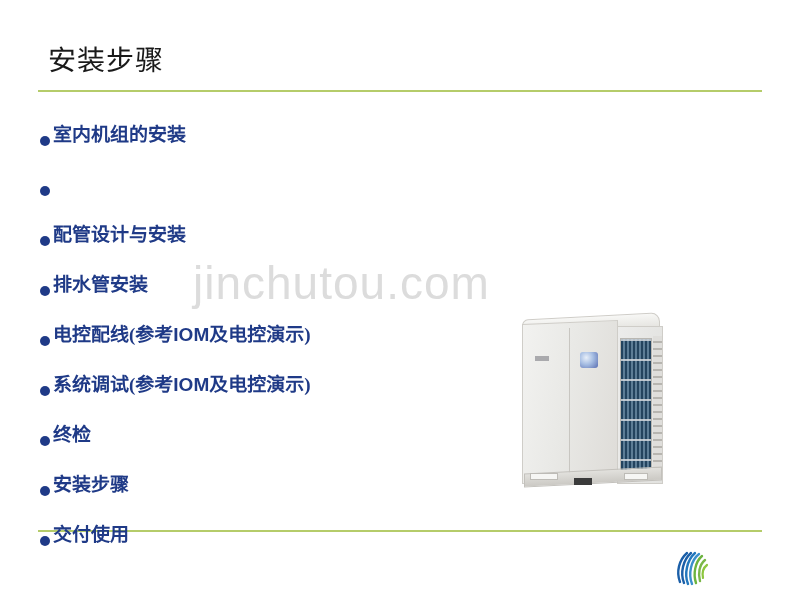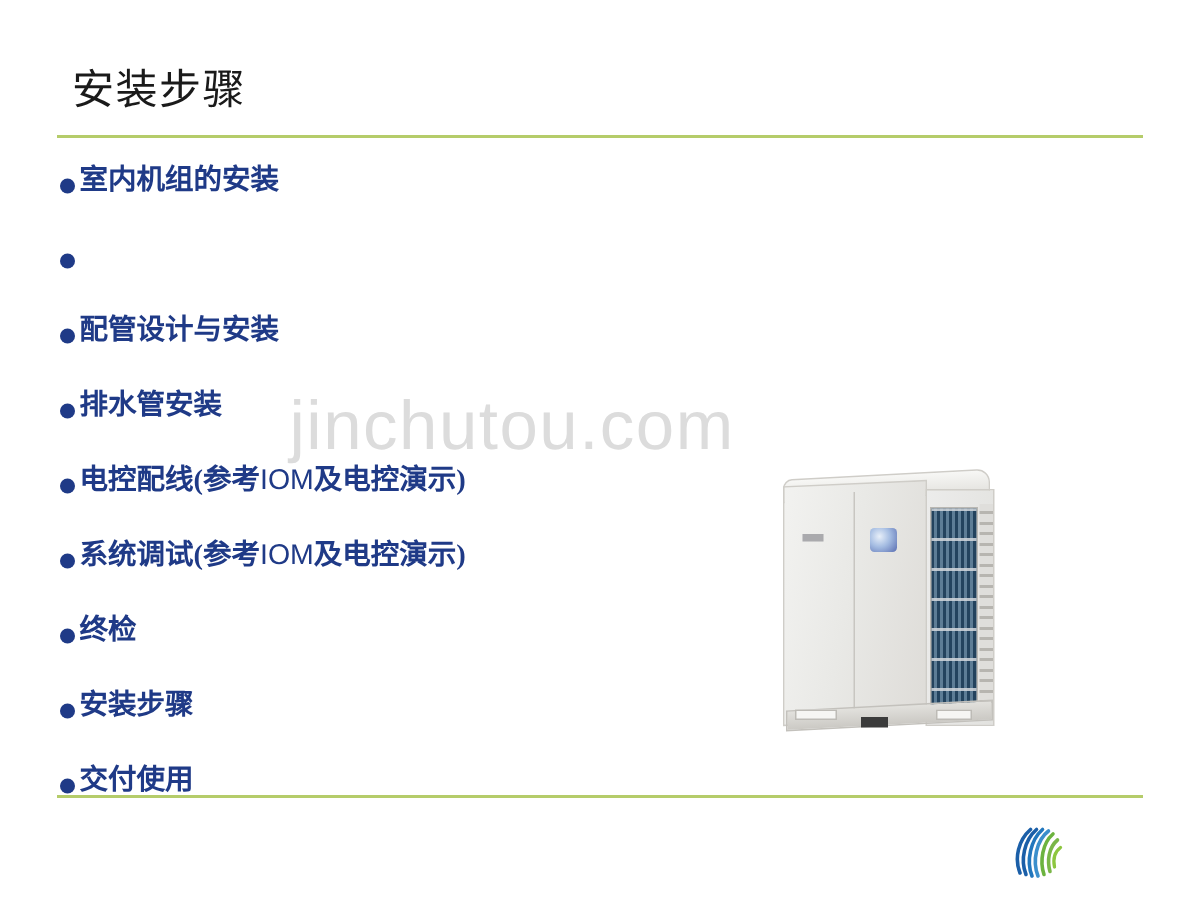--- a/index.html
+++ b/index.html
@@ -58,21 +58,21 @@
     left: 40px;
     top: 96px;
     width: 470px;
     margin: 0;
     padding: 0;
     list-style: none;
     z-index: 5;
   }
   .bullet-item {
     display: flex;
-    align-items: center;
+    align-items: flex-end;
     height: 50px;
     color: #1f3a87;
     font-family: "Liberation Serif", "DejaVu Serif", serif;
     font-size: 19px;
     font-weight: 700;
     line-height: 22px;
     white-space: nowrap;
   }
   .bullet-dot {
     flex: 0 0 auto;
@@ -81,21 +81,21 @@
     border-radius: 50%;
     background: #1f3a87;
     margin-top: 6px;
     margin-right: 3px;
   }
   .bullet-text {
     display: inline-block;
   }
   .bullet-text .latin {
     font-family: "Liberation Sans", "DejaVu Sans", sans-serif;
-    font-weight: 400;
+    font-weight: 700;
   }
 
   
   .watermark {
     position: absolute;
     left: 193px;
     top: 258px;
     font-family: "Liberation Sans", "DejaVu Sans", sans-serif;
     font-size: 46px;
     line-height: 50px;

